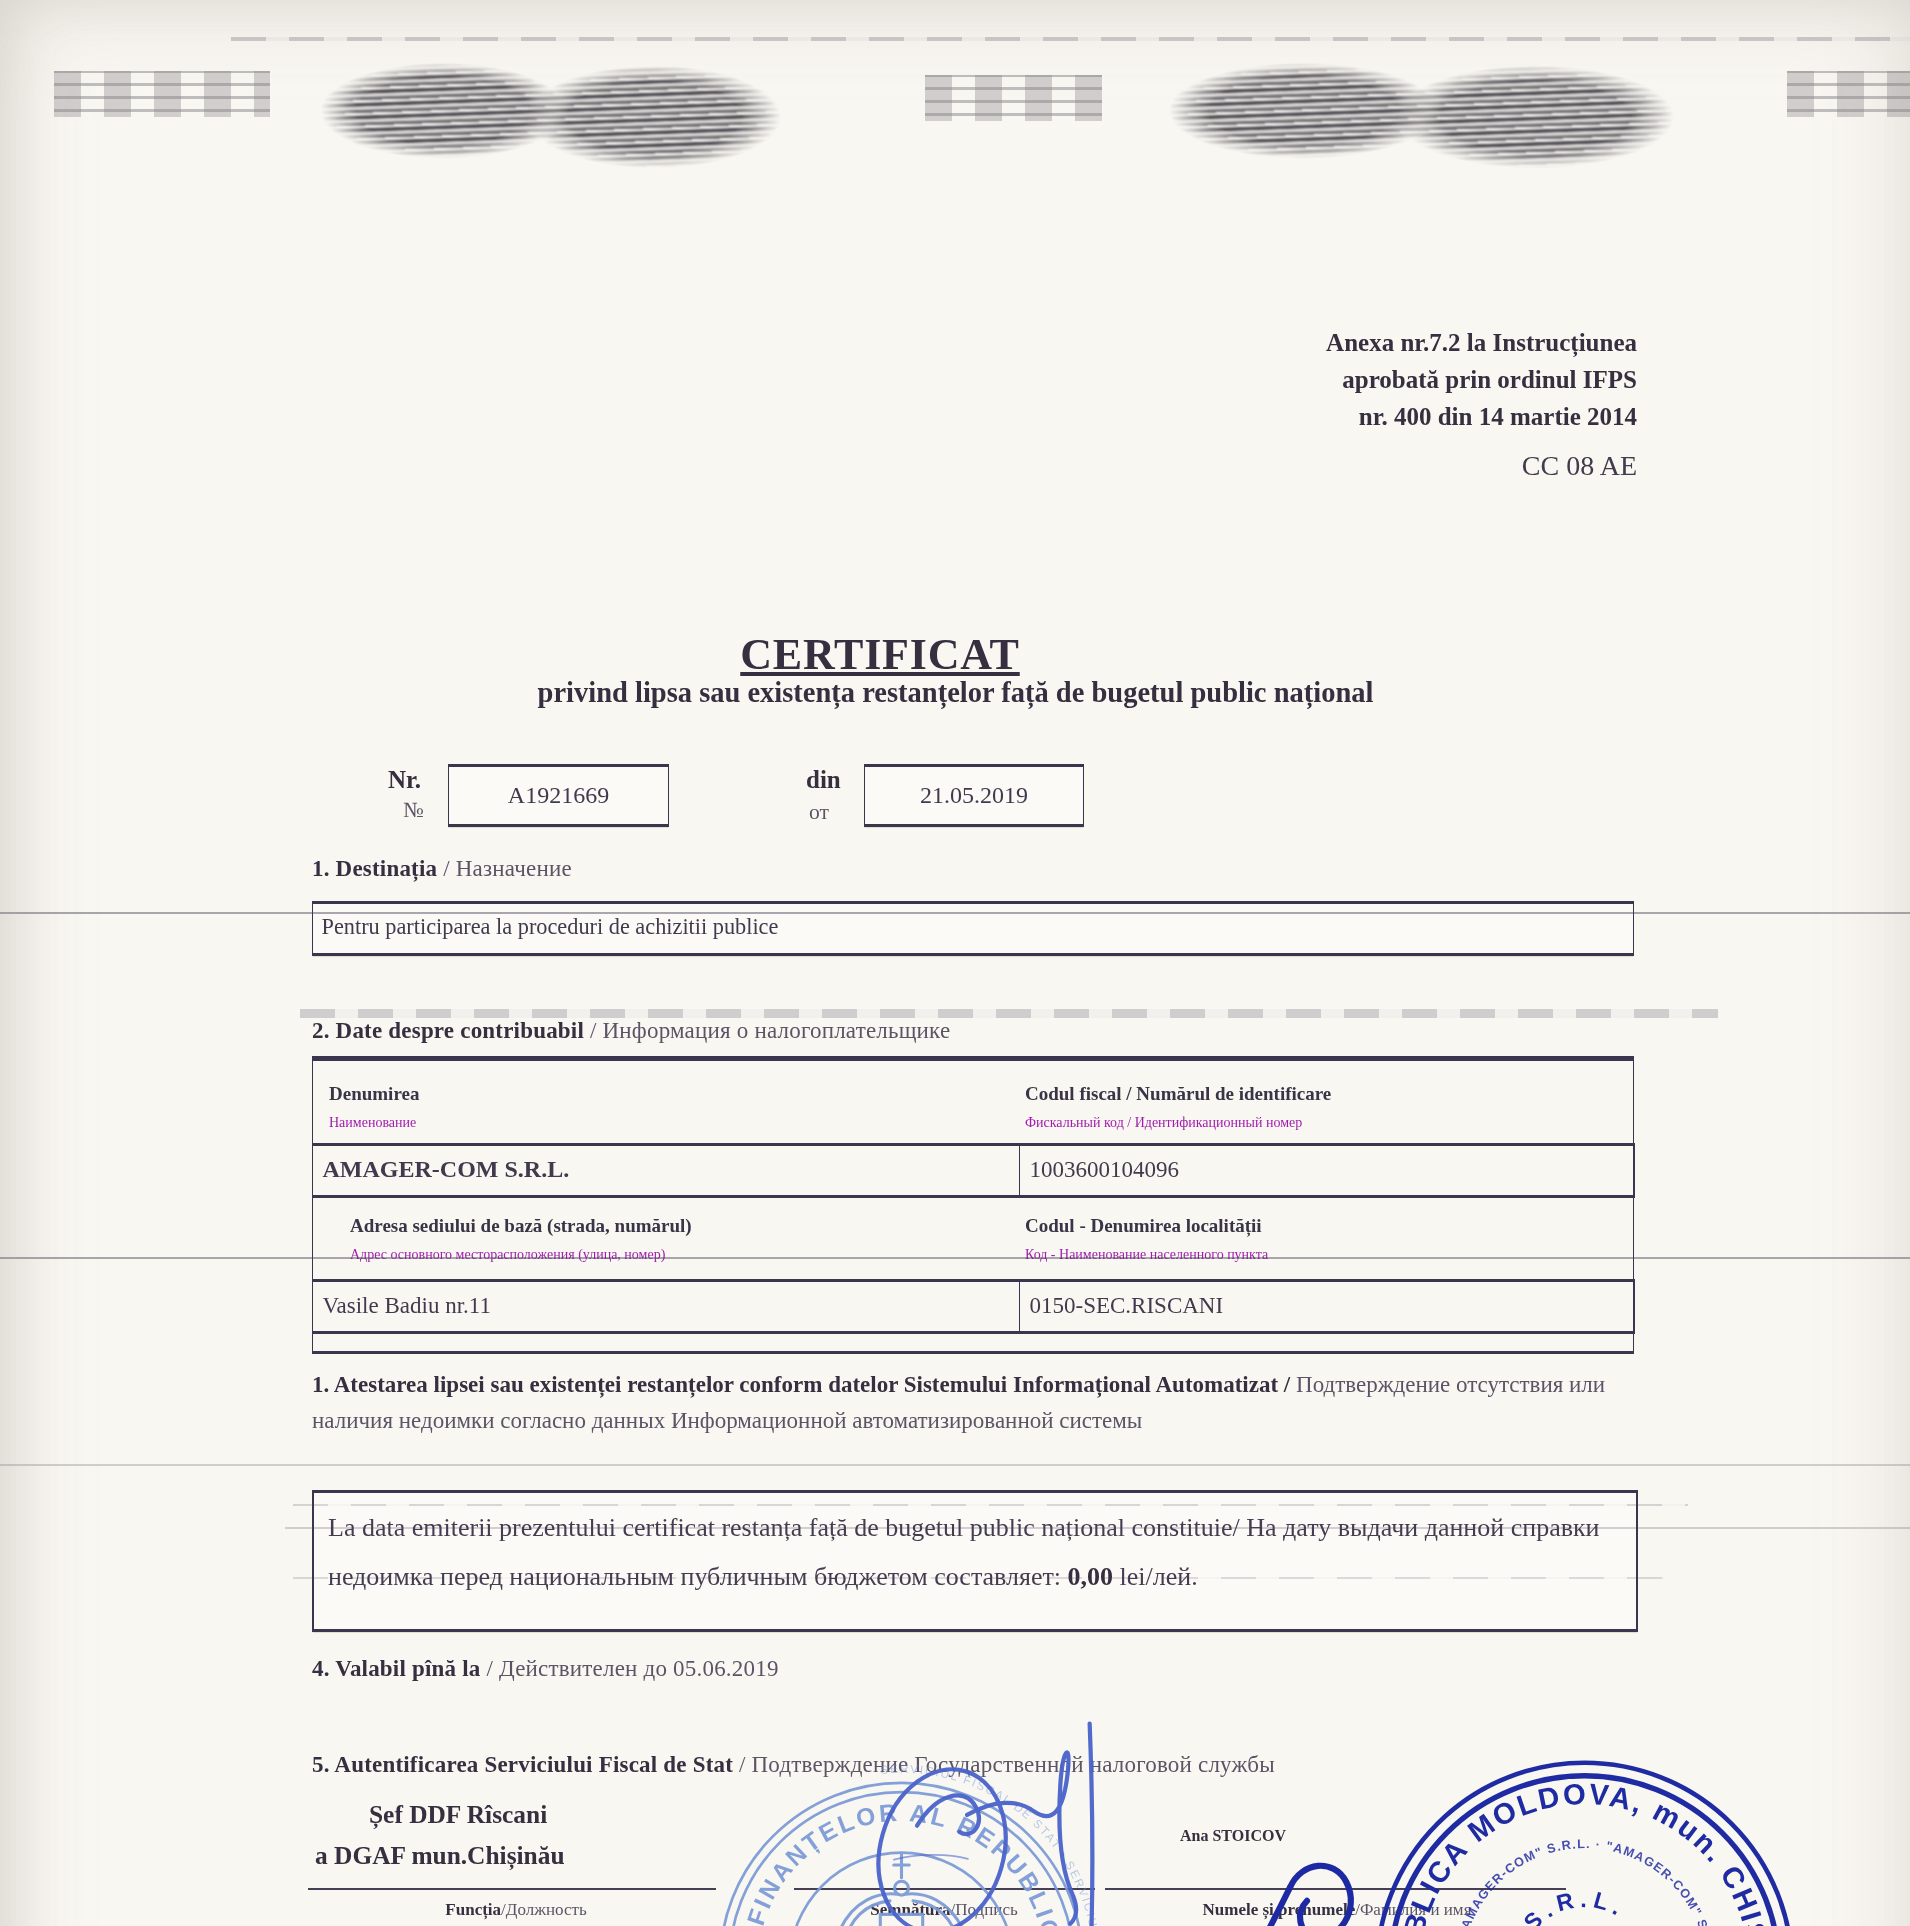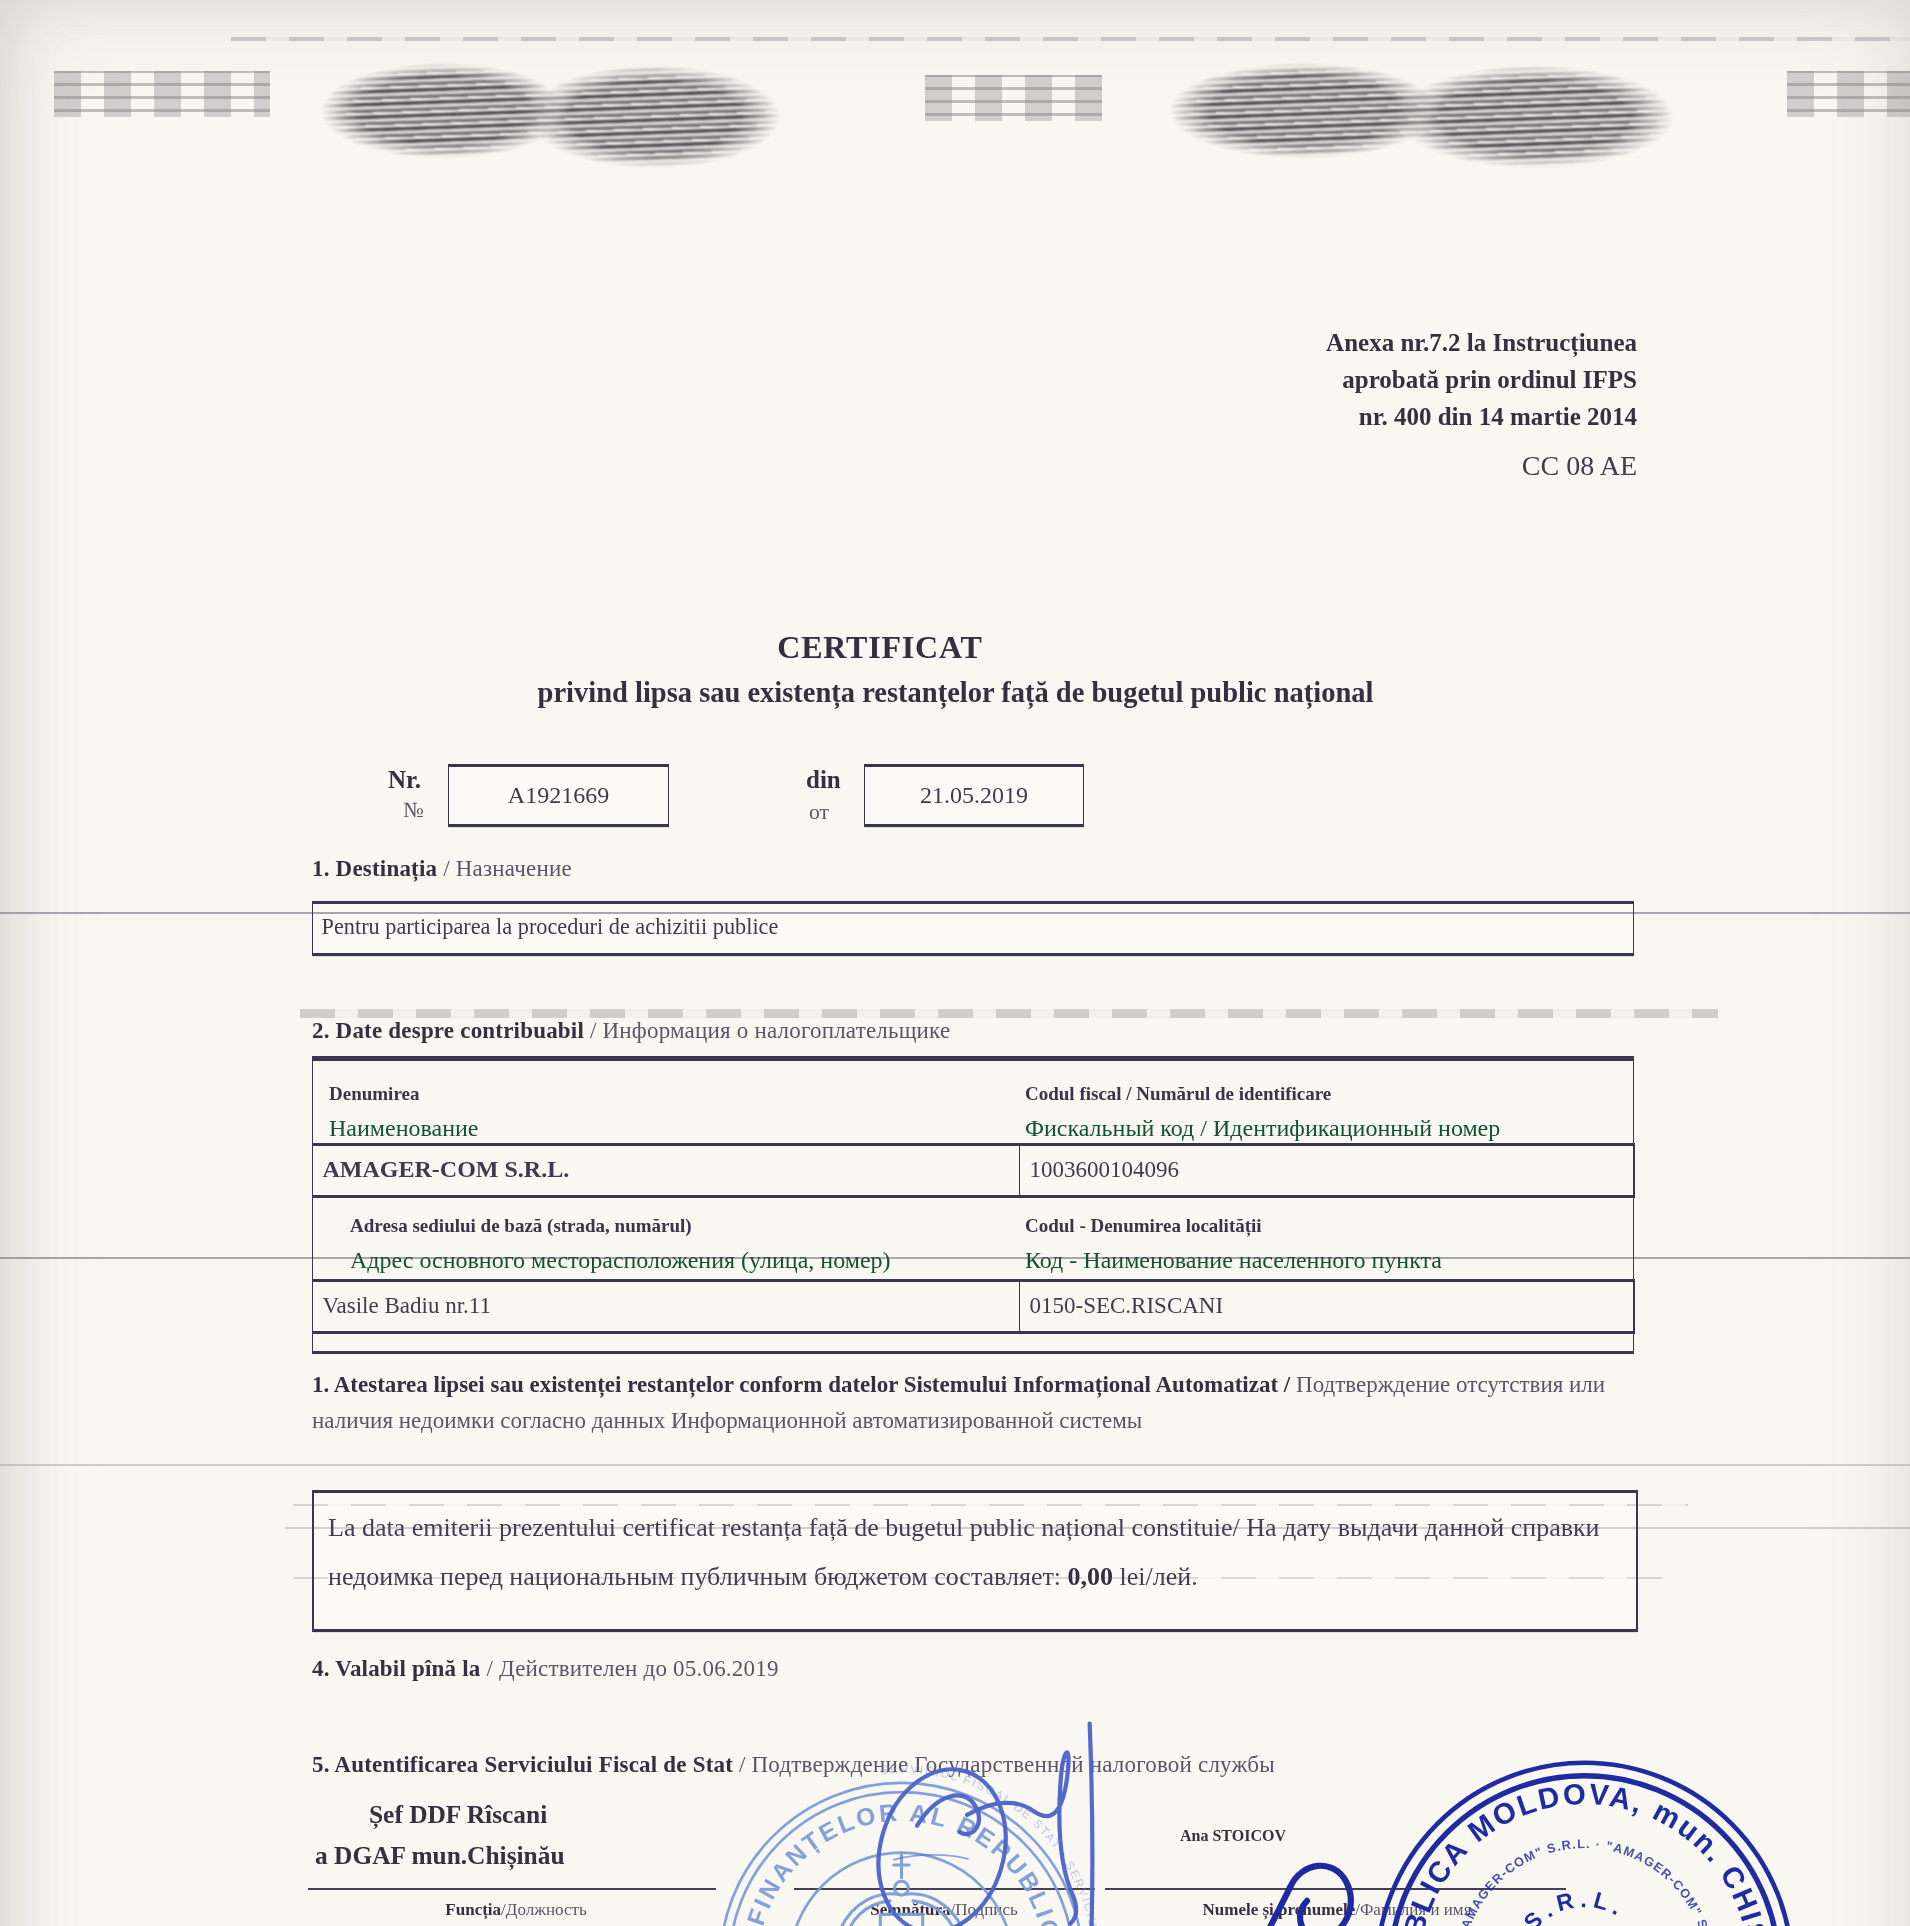--- a/index.html
+++ b/index.html
@@ -26,21 +26,21 @@
   .blob{position:absolute;z-index:40;pointer-events:none;filter:blur(0.8px);
     background:repeating-linear-gradient(178deg,rgba(32,30,40,0) 0 2.3px,rgba(32,30,40,.82) 3.1px 5.8px,rgba(32,30,40,.12) 6.5px 9.2px,rgba(32,30,40,.65) 10px 12.7px);
     -webkit-mask:radial-gradient(ellipse 30% 42% at 32% 46%,#000 52%,transparent 74%),radial-gradient(ellipse 30% 44% at 70% 50%,#000 52%,transparent 76%);
     mask:radial-gradient(ellipse 30% 42% at 32% 46%,#000 52%,transparent 74%),radial-gradient(ellipse 30% 44% at 70% 50%,#000 52%,transparent 76%);}
   .dashrow{position:absolute;z-index:40;pointer-events:none;height:46px;opacity:.55;filter:blur(0.4px);
     background:repeating-linear-gradient(0deg,transparent 0 5.4px,rgba(40,38,48,.5) 5.4px 7.7px,transparent 7.7px 13px),
                repeating-linear-gradient(90deg,rgba(40,38,48,.35) 0 27px,transparent 27px 50px);}
   
   .tbl{border:1.5px solid #3c3550;border-top-width:5px;border-bottom-width:3.9px;}
   .lbl-ro{font-size:19px;font-weight:bold;color:#3a3447;white-space:nowrap;}
-  .lbl-ru{font-size:24px;color:#14532d;white-space:nowrap;}
+  .lbl-ru{font-size:14px;color:#a21caf;white-space:nowrap;}
   .cellval{font-size:23px;color:#413a4e;white-space:nowrap;}
   .vrow{position:absolute;left:-1.5px;right:-1.5px;border:1.5px solid #3c3550;border-top-width:3.5px;border-bottom-width:3.5px;height:49px;}
   .vdiv{position:absolute;top:0;bottom:0;width:1.5px;background:#3c3550;}
   .small-lbl{font-size:17px;text-align:center;white-space:nowrap;}
   .uline{position:absolute;height:1.9px;background:#474055;}
   svg{overflow:visible;}
   .stamp{position:absolute;z-index:60;pointer-events:none;}
   .sig{position:absolute;z-index:65;pointer-events:none;}
 </style>
 </head>
@@ -61,21 +61,21 @@
 <div class="streak" style="left:285px;top:1527px;width:1626px;opacity:.5;"></div>
 <div class="streak dash" style="left:293px;top:1577px;width:1371px;opacity:.35;"></div>
 
 <div class="abs serif" style="right:274px;top:324px;text-align:right;font-size:25px;font-weight:bold;line-height:37px;color:#352f40;">
   <div>Anexa nr.7.2 la Instrucțiunea</div>
   <div>aprobată prin ordinul IFPS</div>
   <div>nr. 400 din 14 martie 2014</div>
 </div>
 <div class="abs serif" style="right:274px;top:450px;font-size:28px;color:#413b4d;">CC 08 AE</div>
 
-<div class="abs serif b" style="left:0;width:1760px;top:629px;text-align:center;font-size:32px;letter-spacing:0.8px;">CERTIFICAT</div>
+<div class="abs serif b" style="left:0;width:1760px;top:629px;text-align:center;font-size:44px;letter-spacing:0.8px;text-decoration:underline;">CERTIFICAT</div>
 <div class="abs serif b" style="left:0;width:1911px;top:677px;text-align:center;font-size:28.5px;">privind lipsa sau existența restanțelor față de bugetul public național</div>
 
 <div class="abs serif b" style="left:388px;top:766px;font-size:25px;">Nr.</div>
 <div class="abs serif ru" style="left:403px;top:798px;font-size:21.6px;">№</div>
 <div class="abs field-box" style="left:448px;top:764px;width:219px;height:57px;">
   <div class="cellval" style="text-align:center;line-height:57px;font-size:24px;">A1921669</div>
 </div>
 <div class="abs serif b" style="left:806px;top:766px;font-size:25px;">din</div>
 <div class="abs serif ru" style="left:809px;top:800px;font-size:21.6px;">от</div>
 <div class="abs field-box" style="left:864px;top:764px;width:218px;height:57px;">

